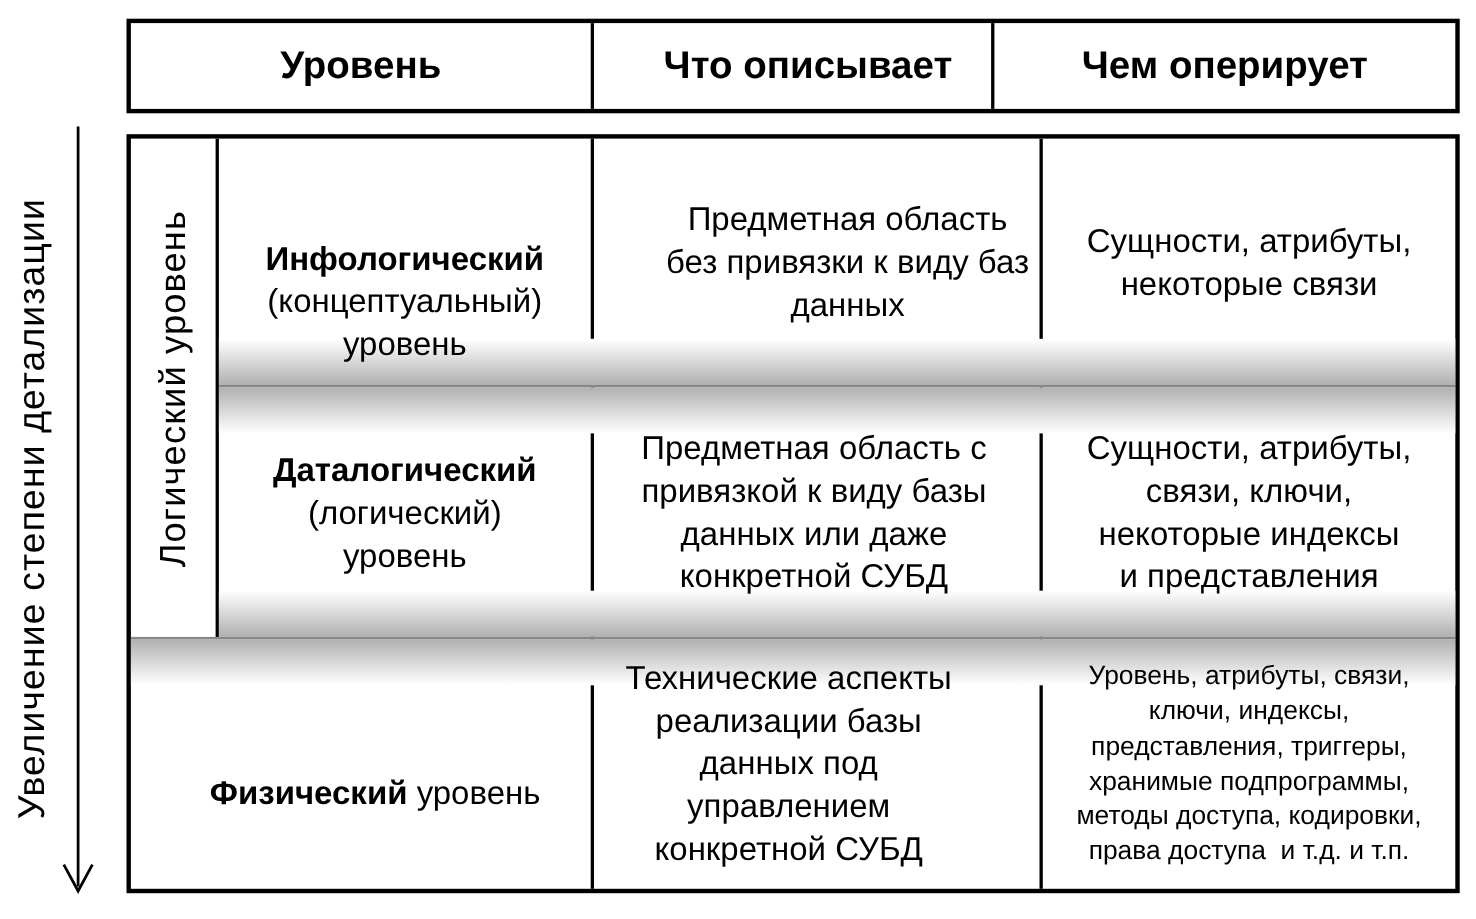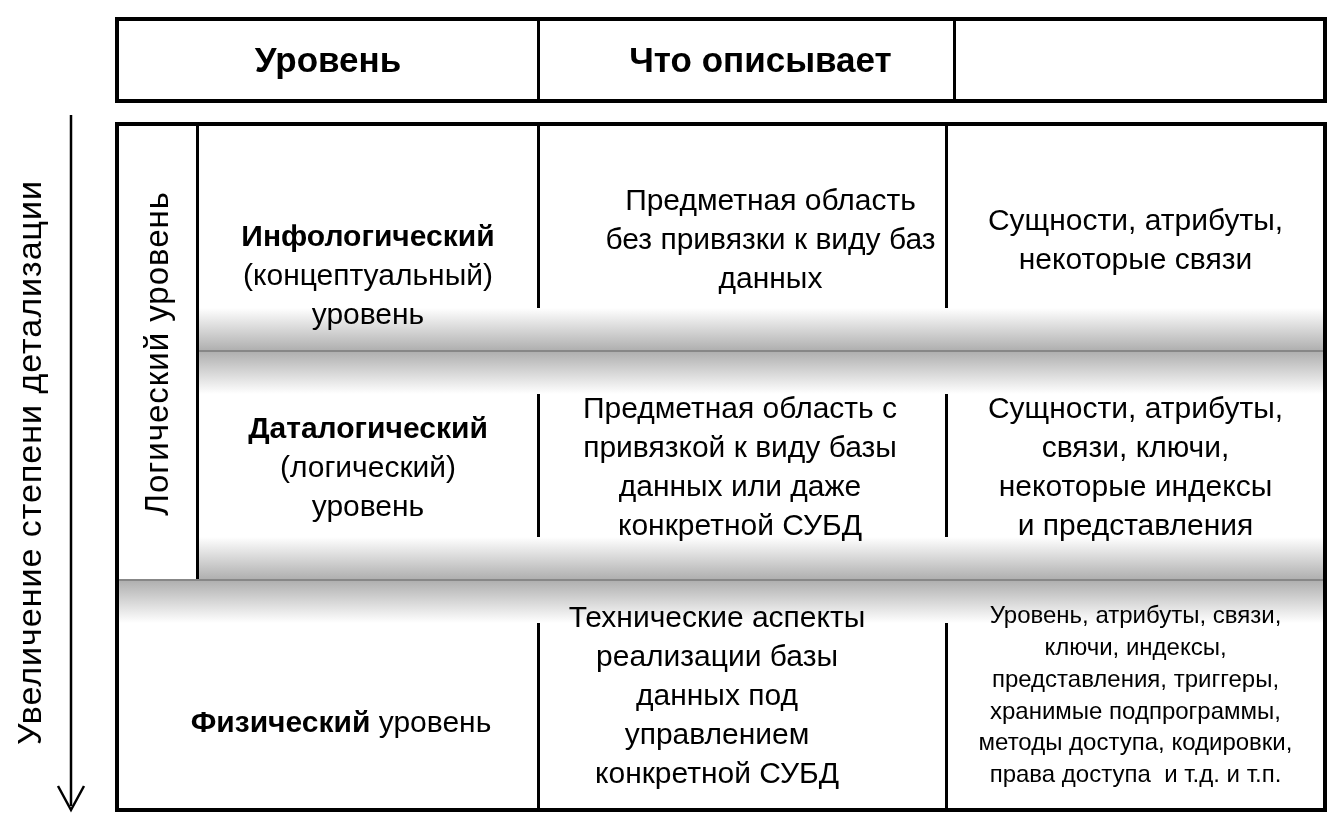--- a/index.html
+++ b/index.html
@@ -33,21 +33,21 @@
   .header-table{
     position:absolute;left:115px;top:17px;width:1212px;height:86px;
     border:4px solid var(--ink);box-sizing:border-box;
     display:flex;
   }
   .header-cell{
     display:flex;align-items:center;justify-content:center;
     font-weight:bold;font-size:35px;text-align:center;
   }
   .hc1{width:421px;border-right:3px solid var(--ink);box-sizing:border-box;}
-  .hc2{width:416px;border-right:3px solid var(--ink);box-sizing:border-box;padding-left:28px;}
+  .hc2{width:364px;border-right:3px solid var(--ink);box-sizing:border-box;padding-left:28px;}
   .hc3{flex:1;}
   
   .main-table{
     position:absolute;left:115px;top:122px;width:1212px;height:690px;
     border:4px solid var(--ink);box-sizing:border-box;
     background:transparent;
   }
   
   .vline{position:absolute;background:var(--ink);width:3px;z-index:1;}
   .divider-narrow{left:196px;top:126px;height:455px;}
@@ -93,20 +93,21 @@
     <line x1="71" y1="115" x2="71" y2="806" stroke="#000000" stroke-width="2.5"></line>
     <polyline points="58,786 71,810 84,786" fill="none" stroke="#000000" stroke-width="2.5"></polyline>
   </svg>
   <div class="arrow-label">
     <span class="vtext">Увеличение степени детализации</span>
   </div>
 
   <div class="header-table">
     <div class="header-cell hc1">Уровень</div>
     <div class="header-cell hc2">Что описывает</div>
+    <div class="header-cell hc3">Чем оперирует</div>
   </div>
 
   <div class="main-table"></div>
 
   <div class="vline divider-narrow"></div>
   <div class="vline divider-a"></div>
   <div class="vline divider-b"></div>
 
   <div class="band band-top b1t"></div>
   <div class="band band-seam b1s"></div>

